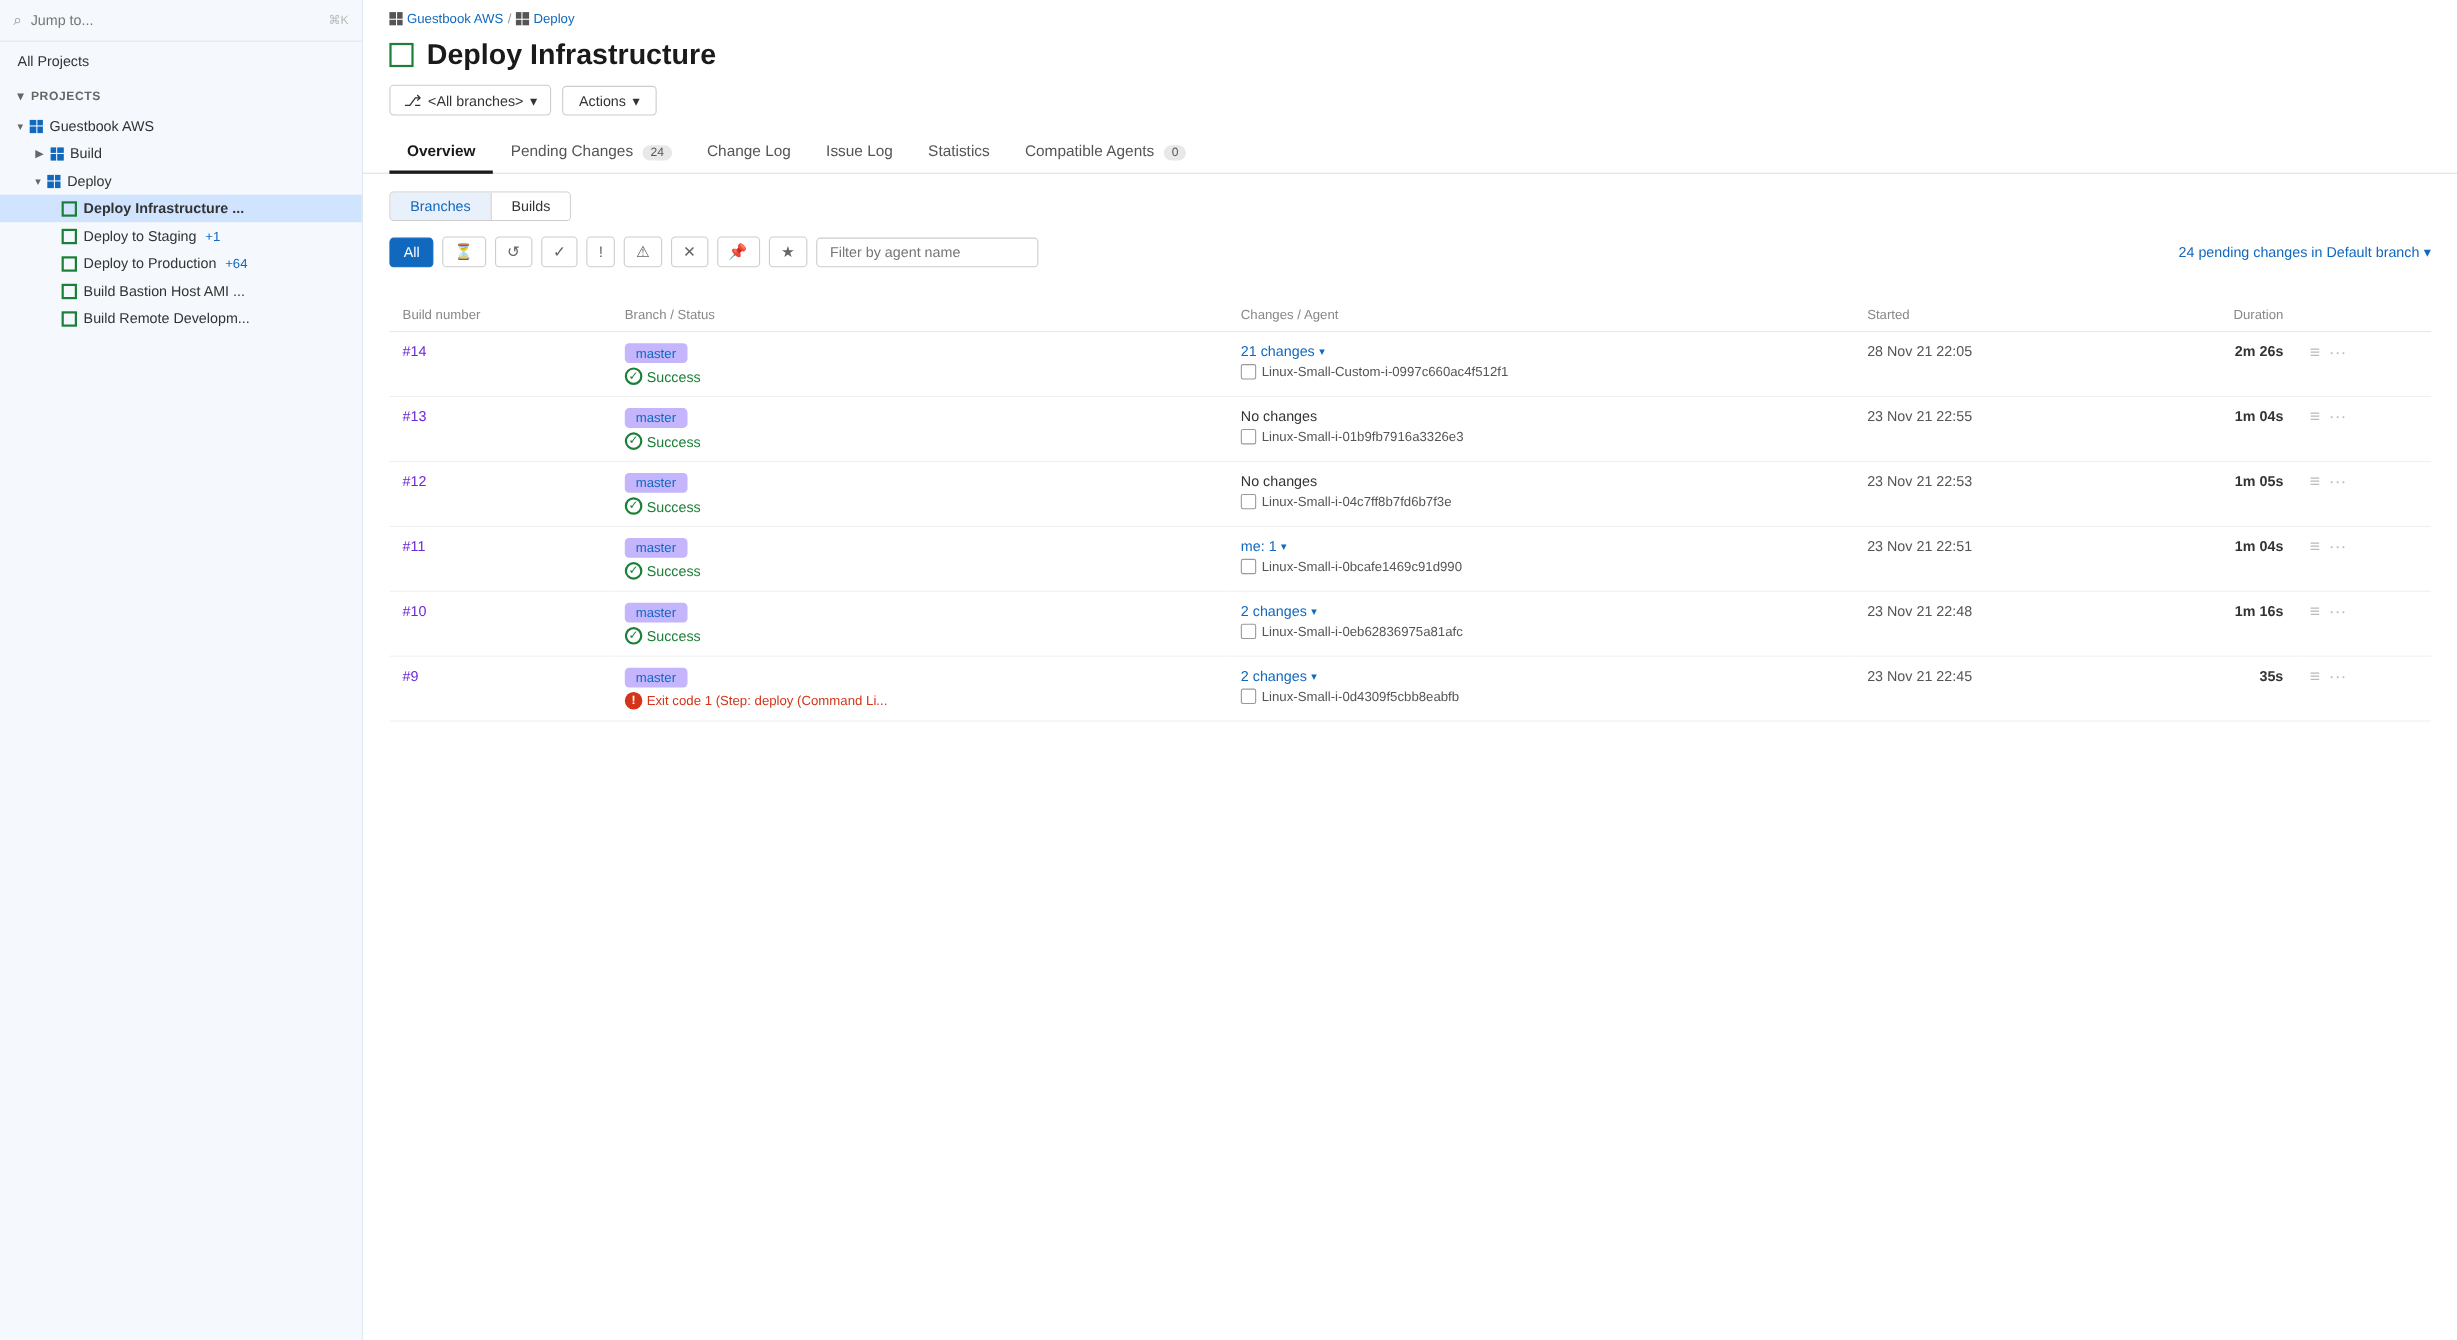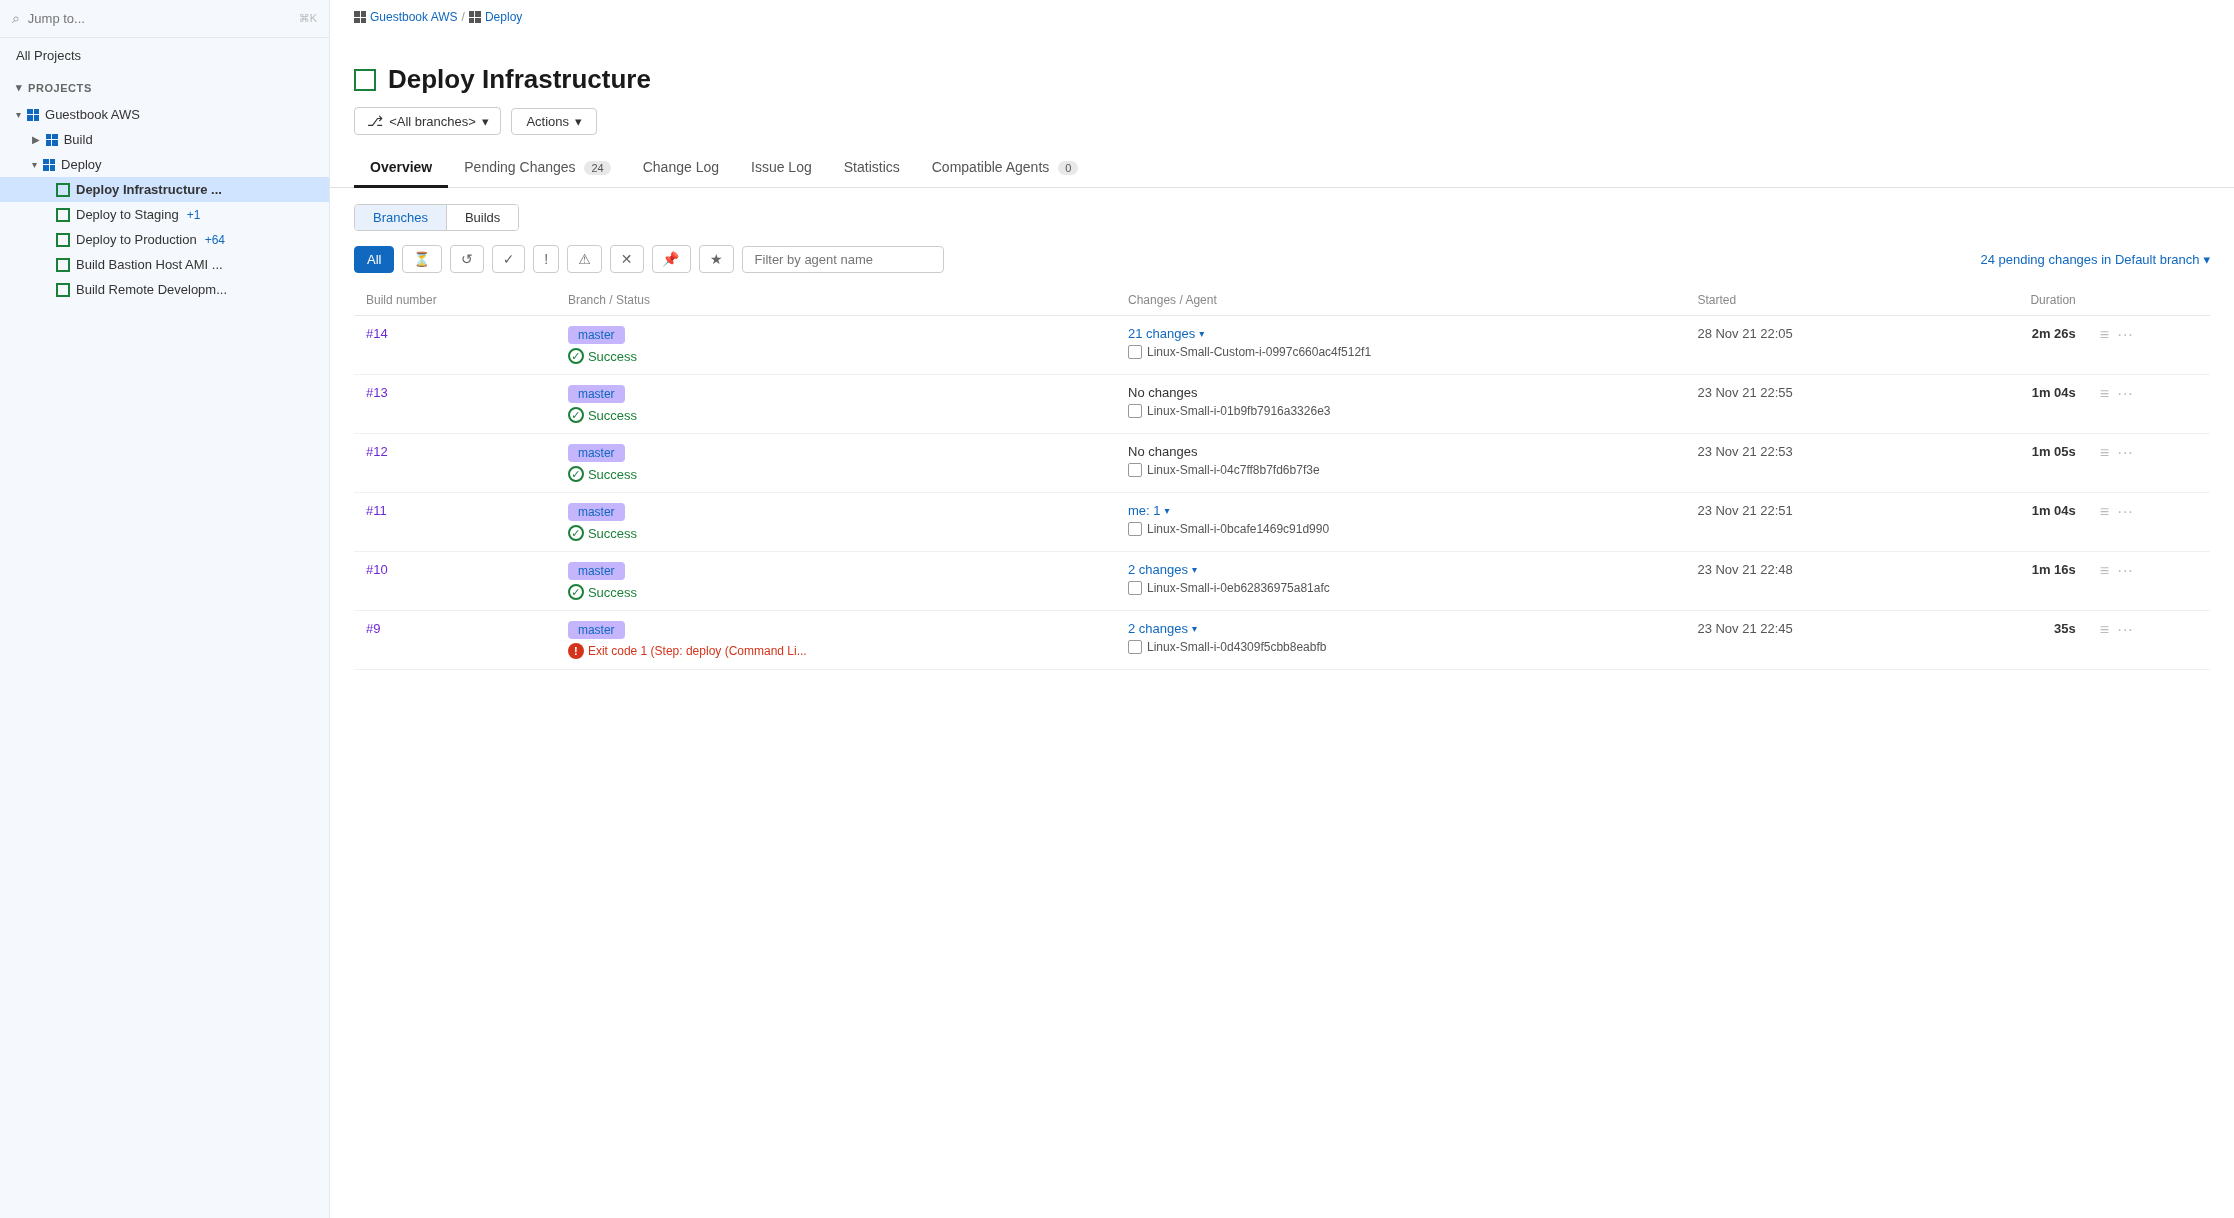--- a/index.html
+++ b/index.html
@@ -17,42 +17,42 @@
     .sidebar-item .item-icon { width: 14px; height: 14px; border: 2px solid #1a7f37; display: inline-block; flex-shrink: 0; }
     .sidebar-item .grid-icon { display: inline-grid; grid-template-columns: 1fr 1fr; gap: 1px; width: 12px; height: 12px; flex-shrink: 0; }
     .sidebar-item .grid-icon span { background: #1068bf; display: block; }
     .sidebar-item .count-badge { color: #1068bf; font-size: 12px; margin-left: 2px; }
 
     
     .main { flex: 1; display: flex; flex-direction: column; overflow: hidden; }
     .breadcrumb { padding: 10px 24px 6px; font-size: 12px; color: #666; display: flex; align-items: center; gap: 4px; }
     .breadcrumb a { color: #1068bf; text-decoration: none; }
     .breadcrumb .sep { color: #999; }
-    .page-header { padding: 4px 24px 12px; display: flex; align-items: center; gap: 12px; margin-top: 30px; }
+    .page-header { padding: 4px 24px 12px; display: flex; align-items: center; gap: 12px; }
     .project-icon { width: 22px; height: 22px; border: 2.5px solid #1a7f37; display: inline-block; flex-shrink: 0; }
     .page-title { font-size: 26px; font-weight: 700; color: #1a1a1a; }
     .header-actions { padding: 0 24px 14px; display: flex; align-items: center; gap: 10px; }
     .btn-branch { border: 1px solid #ccc; background: #fff; padding: 5px 12px; border-radius: 4px; cursor: pointer; display: flex; align-items: center; gap: 6px; font-size: 13px; color: #333; }
     .btn-actions { border: 1px solid #ccc; background: #fff; padding: 5px 14px; border-radius: 4px; cursor: pointer; display: flex; align-items: center; gap: 6px; font-size: 13px; color: #333; }
 
     
     .tabs { display: flex; align-items: center; gap: 0; border-bottom: 1px solid #e0e0e0; padding: 0 24px; }
     .tab { padding: 10px 16px; cursor: pointer; font-size: 14px; color: #555; border-bottom: 3px solid transparent; margin-bottom: -1px; white-space: nowrap; }
     .tab.active { color: #1a1a1a; font-weight: 700; border-bottom-color: #1a1a1a; }
     .tab .badge { background: #e8e8e8; color: #555; border-radius: 10px; padding: 1px 7px; font-size: 11px; margin-left: 5px; }
 
     
     .content { flex: 1; overflow-y: auto; padding: 16px 24px; }
     .view-toggle { display: flex; margin-bottom: 14px; border: 1px solid #ccc; border-radius: 4px; overflow: hidden; width: fit-content; }
     .view-toggle button { padding: 5px 18px; background: #fff; border: none; cursor: pointer; font-size: 13px; color: #333; }
     .view-toggle button.active { background: #e8f0fb; color: #1068bf; font-weight: 500; }
     .view-toggle button + button { border-left: 1px solid #ccc; }
 
     
-    .filter-bar { display: flex; align-items: center; gap: 8px; margin-bottom: 12px; flex-wrap: wrap; }
+    .filter-bar { display: flex; align-items: center; gap: 8px; margin-bottom: 28px; flex-wrap: wrap; }
     .filter-btn { border: 1px solid #ccc; background: #fff; padding: 5px 12px; border-radius: 4px; cursor: pointer; font-size: 13px; color: #333; display: flex; align-items: center; gap: 5px; }
     .filter-btn.active { background: #1068bf; color: #fff; border-color: #1068bf; }
     .filter-icon-btn { border: 1px solid #ccc; background: #fff; padding: 5px 10px; border-radius: 4px; cursor: pointer; font-size: 14px; color: #666; }
     .filter-search { border: 1px solid #ccc; padding: 5px 12px; border-radius: 4px; font-size: 13px; color: #999; flex: 0 0 200px; }
     .pending-changes-link { color: #1068bf; font-size: 13px; cursor: pointer; margin-left: auto; display: flex; align-items: center; gap: 4px; }
 
     
     .builds-table { width: 100%; border-collapse: collapse; }
     .builds-table thead th { text-align: left; padding: 8px 12px; font-size: 12px; color: #888; font-weight: 500; border-bottom: 1px solid #e8e8e8; margin-top: 36px; }
     .builds-table tbody tr { border-bottom: 1px solid #f0f0f0; }

